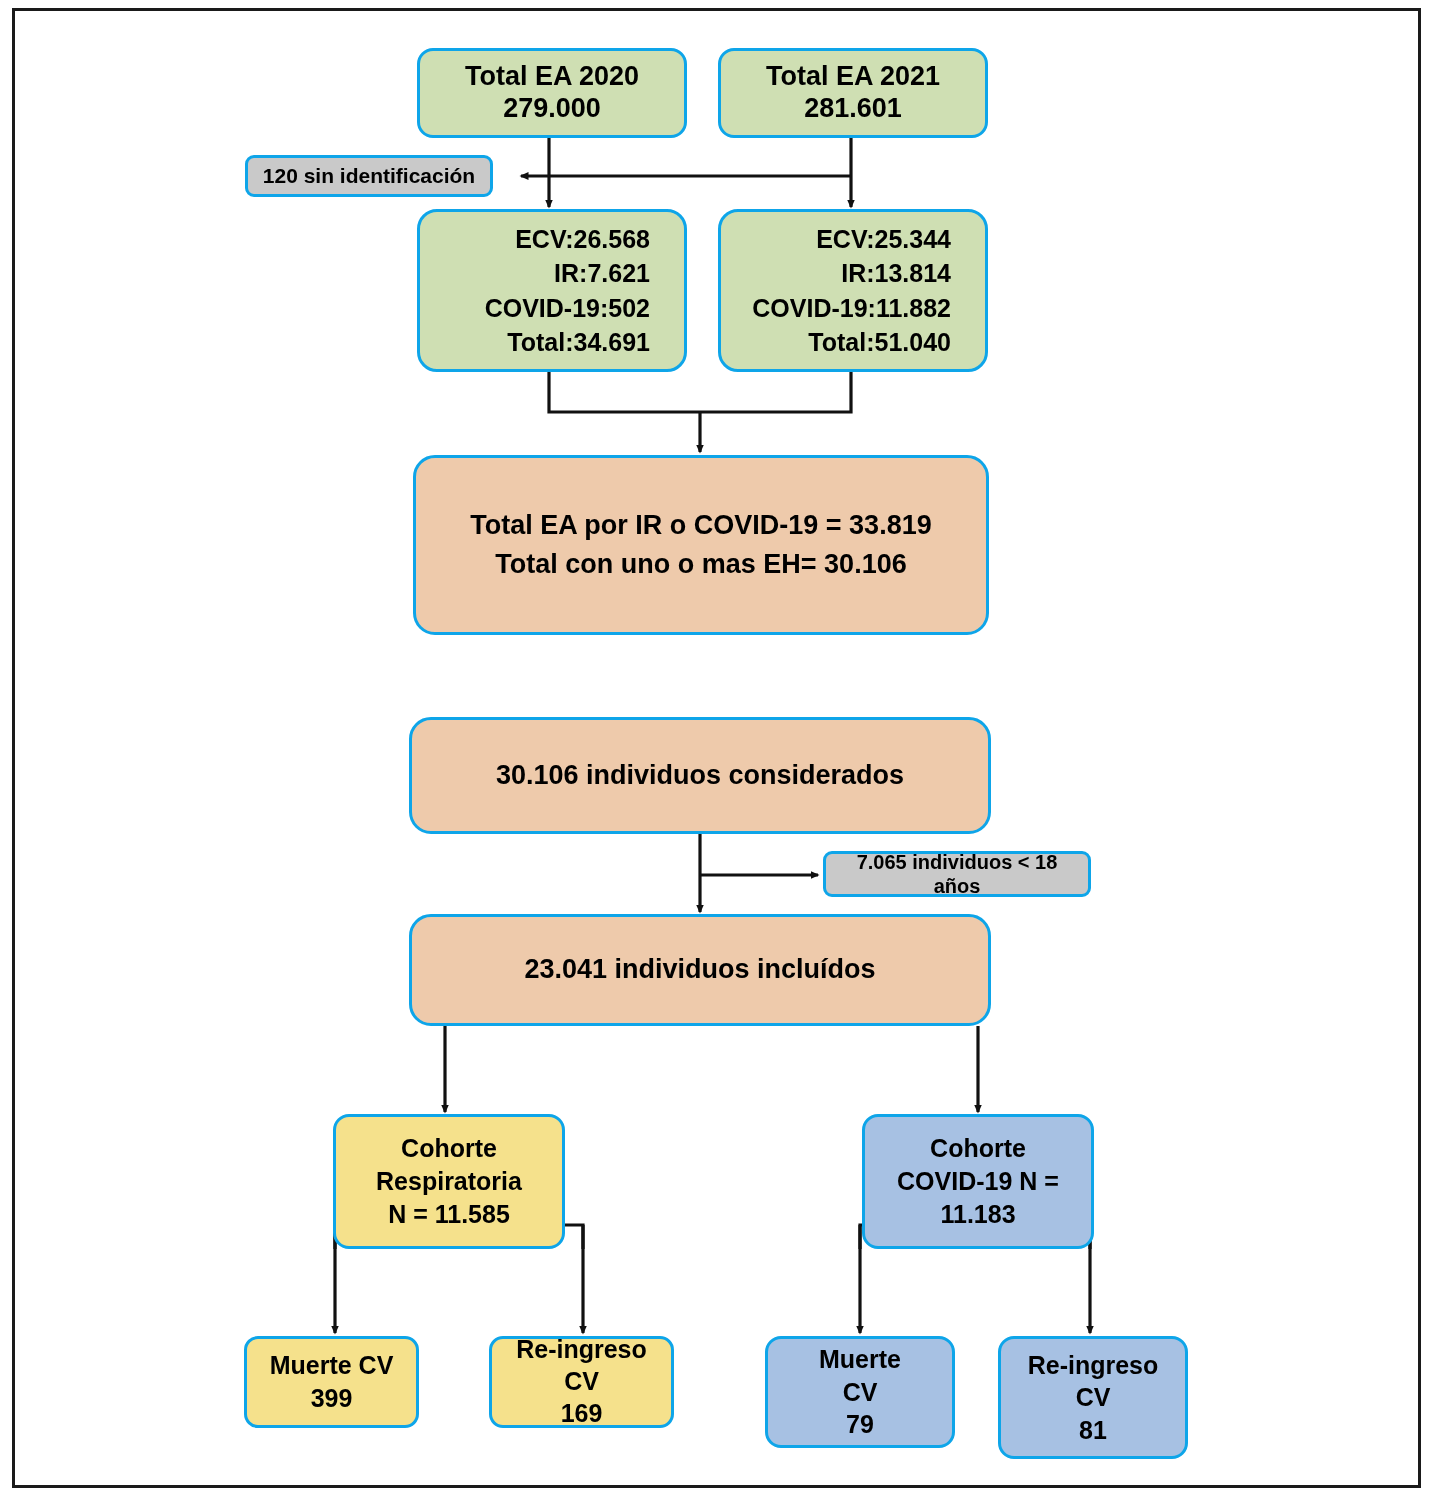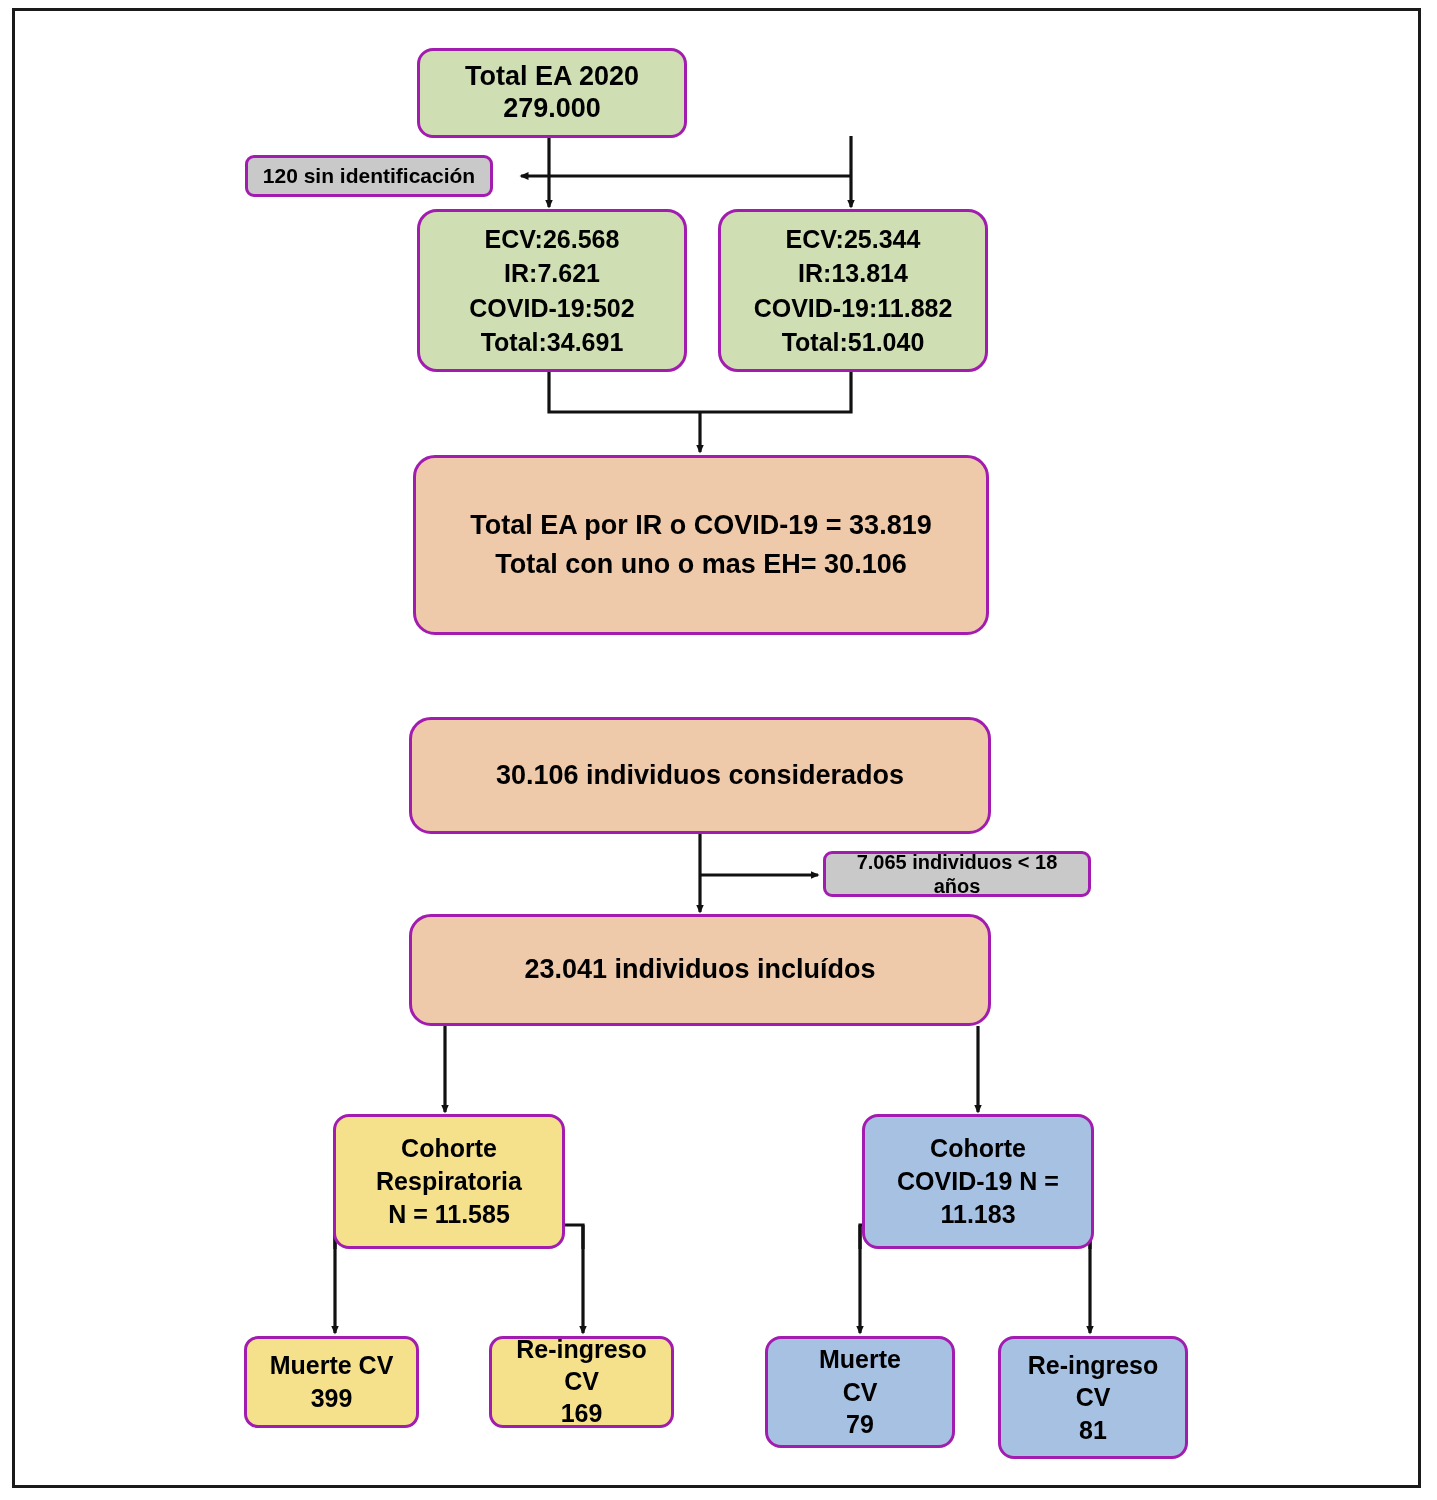--- a/index.html
+++ b/index.html
@@ -22,41 +22,41 @@
     left: 12px;
     top: 8px;
     width: 1409px;
     height: 1480px;
     border: 3px solid #1a1a1a;
     box-sizing: border-box;
   }
   .node {
     position: absolute;
     box-sizing: border-box;
-    border: 3px solid #a21caf;
+    border: 3px solid #0ea5e9;
     display: flex;
     flex-direction: column;
     align-items: center;
     justify-content: center;
     text-align: center;
     font-weight: bold;
     color: #000000;
     line-height: 1.18;
   }
   .green  { background: #cfdfb3; }
   .peach  { background: #eecaab; }
   .grey   { background: #c9c9c9; }
   .yellow { background: #f5e18c; }
   .blue   { background: #a7c1e3; }
 
   .node .ln { display: block; white-space: nowrap; }
 
   
   .statbox {
-    align-items: center;
+    align-items: flex-end;
     justify-content: center;
     padding: 0 34px;
   }
   .statrow {
     display: flex;
     justify-content: space-between;
     font-size: 25px;
     font-weight: bold;
     line-height: 1.38;
     white-space: nowrap;
@@ -114,20 +114,24 @@
       <path d="M860,1225 L860,1333" marker-end="url(#arrow)"></path>
       <path d="M1090,1225 L1090,1333" marker-end="url(#arrow)"></path>
     </g>
   </svg>
 
   <div class="node green" style="left:417px; top:48px; width:270px; height:90px; border-radius:16px; font-size:27px;">
     <span class="ln">Total EA 2020</span>
     <span class="ln">279.000</span>
   </div>
 
+  <div class="node green" style="left:718px; top:48px; width:270px; height:90px; border-radius:16px; font-size:27px;">
+    <span class="ln">Total EA 2021</span>
+    <span class="ln">281.601</span>
+  </div>
 
   <div class="node grey" style="left:245px; top:155px; width:248px; height:42px; border-radius:9px; font-size:21px;">
     <span class="ln">120 sin identificación</span>
   </div>
 
   <div class="node green statbox" style="left:417px; top:209px; width:270px; height:163px; border-radius:20px;">
     <div class="statrow">
       <span class="k">ECV:</span>
       <span class="v">26.568</span>
     </div>

